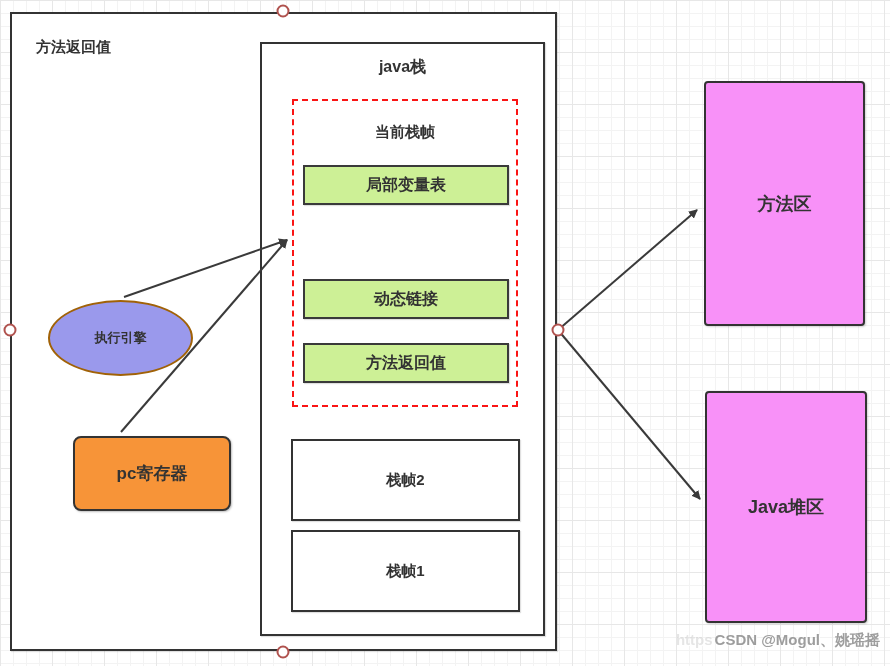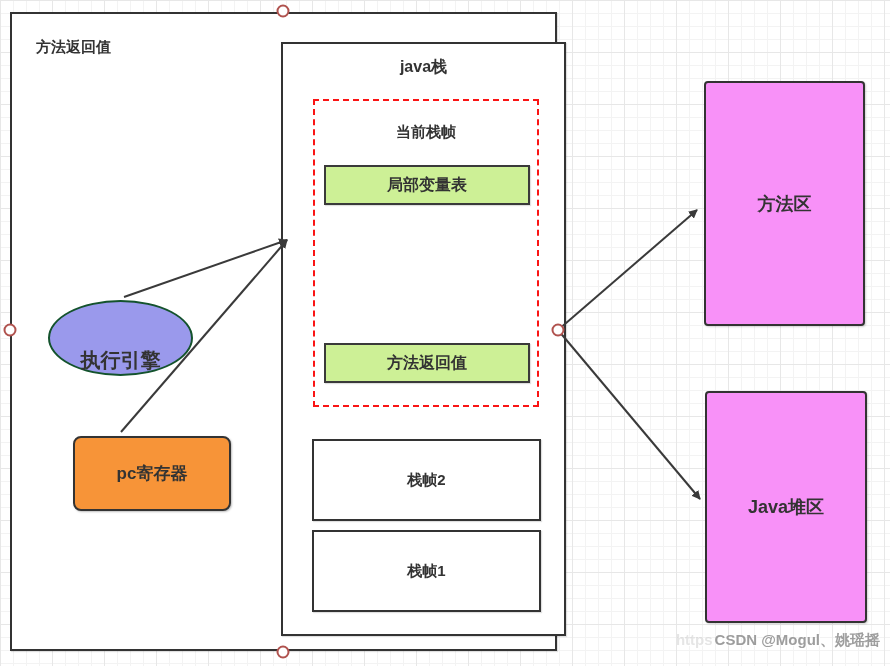--- a/index.html
+++ b/index.html
@@ -43,22 +43,22 @@
   .stack-frame {
     position: absolute; left: 29px; width: 229px; height: 82px;
     background: #fff; border: 2px solid #333;
     display: flex; align-items: center; justify-content: center; font-size: 15px;
     box-shadow: 1px 1px 1px rgba(0,0,0,0.12);
   }
   .sf-0 { top: 395px; } .sf-1 { top: 486px; }
 
   .engine {
     left: 46px; top: 298px; width: 145px; height: 76px;
-    background: #9a99ec; border: 2px solid #14532d; border-radius: 50%;
-    display: flex; align-items: flex-end; justify-content: center; font-size: 20px;
+    background: #9a99ec; border: 2px solid #a16207; border-radius: 50%;
+    display: flex; align-items: center; justify-content: center; font-size: 13px;
   }
 
   .pc-register {
     left: 41px; top: 434px; width: 158px; height: 75px;
     background: #f79438; border: 2px solid #333; border-radius: 8px;
     display: flex; align-items: center; justify-content: center; font-size: 17px;
     box-shadow: 1px 1px 2px rgba(0,0,0,0.25);
     margin-left: 30px;
   }
 
@@ -80,27 +80,30 @@
   .watermark .faint { color: rgba(180,180,180,0.35); margin-right: 2px; }
 </style>
 </head>
 <body>
 
 <div class="canvas">
 
   <div class="shape box thread-box">
     <div class="thread-label">方法返回值</div>
 
-    <div class="shape box java-stack" style="left:248px; top:28px;margin-left:21px;">
+    <div class="shape box java-stack" style="left:248px; top:28px;">
       <div class="java-stack-title">java栈</div>
 
       <div class="current-frame">
         <div class="current-frame-title">当前栈帧</div>
         <div class="frame-item fi-0">
           <span>局部变量表</span>
+        </div>
+        <div class="frame-item fi-2">
+          <span>动态链接</span>
         </div>
         <div class="frame-item fi-3">
           <span>方法返回值</span>
         </div>
       </div>
 
       <div class="stack-frame sf-0">
         <span>栈帧2</span>
       </div>
       <div class="stack-frame sf-1">

